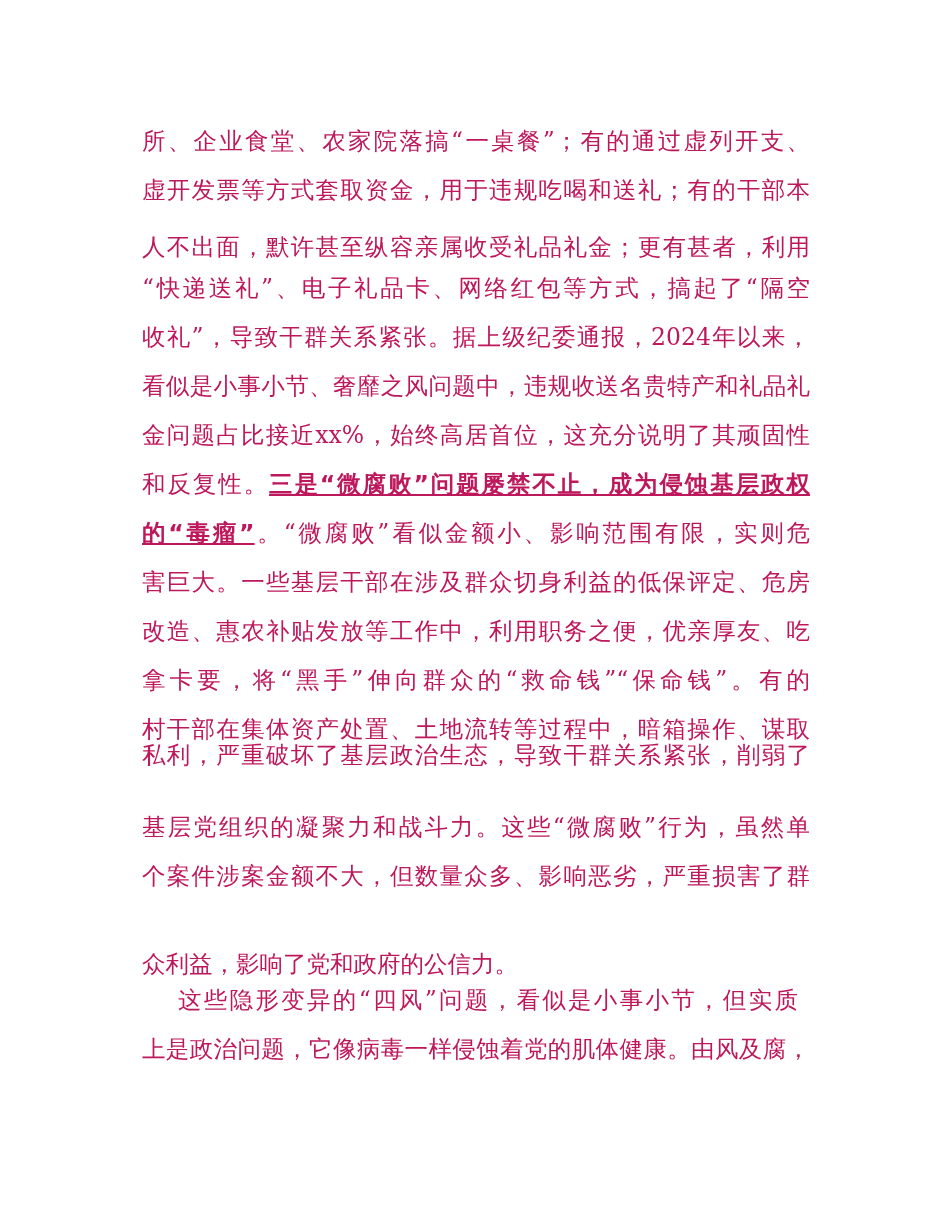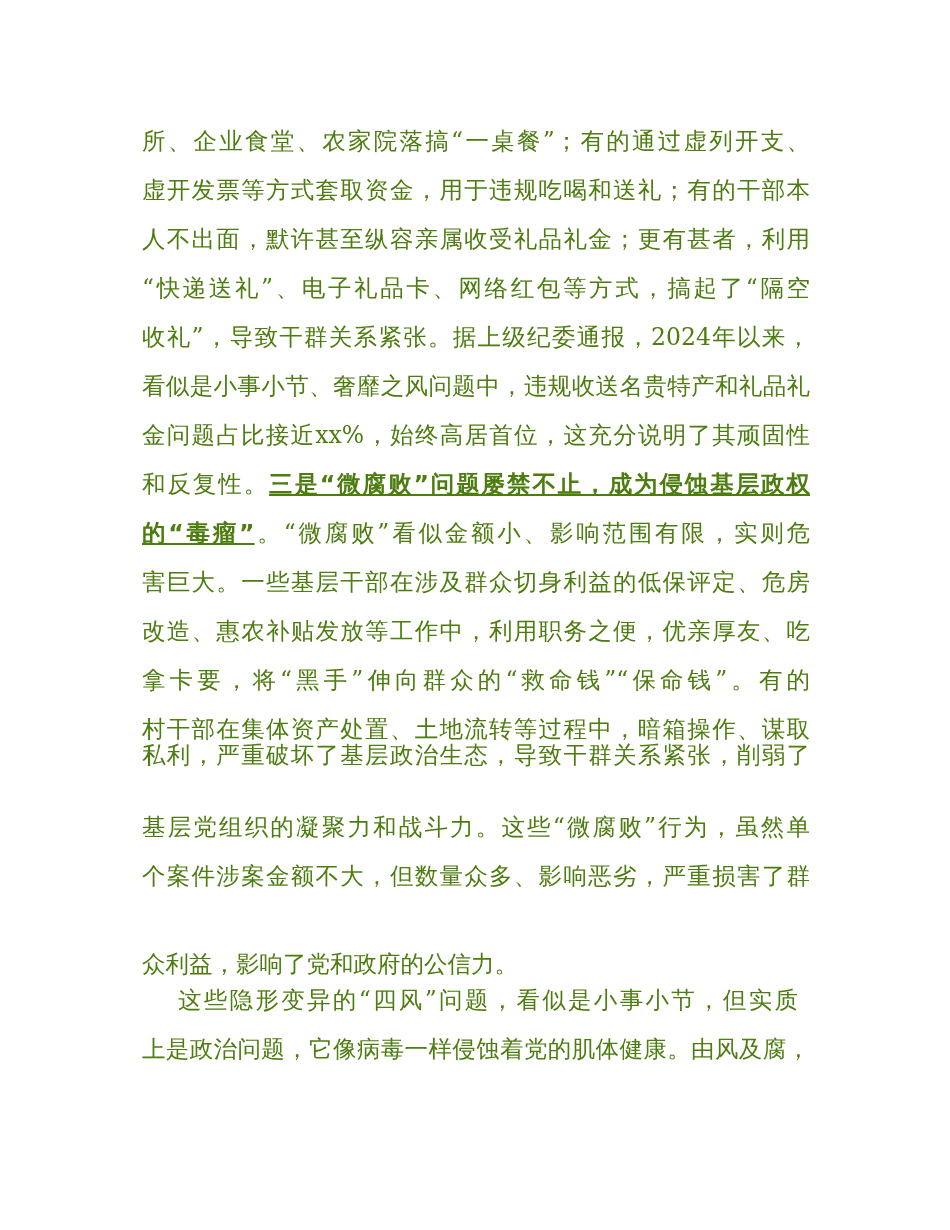--- a/index.html
+++ b/index.html
@@ -6,39 +6,39 @@
   body { width: 950px; height: 1230px; position: relative; overflow: hidden; }
   .page { position: absolute; left: 0; top: 0; width: 950px; height: 1230px; background: #fff; }
   .line {
     position: absolute;
     left: 142px;
     width: 668px;
     height: 30px;
     font-family: "DejaVu Serif", "Liberation Serif", serif;
     font-size: 23.5px;
     line-height: 30px;
-    color: #4d7c0f;
+    color: #be185d;
     white-space: nowrap;
     text-align: justify;
     text-align-last: justify;
     letter-spacing: 0;
   }
   .line.last { text-align-last: left; margin-top: 39px; }
   .line.indent { left: 178px; width: 620px; }
   .bold { font-family: "DejaVu Sans", "Liberation Sans", sans-serif; font-weight: bold; text-decoration: underline; }
 </style>
 </head>
 <body>
 
 <div class="page">
 
   <div>
     <div class="line" style="top:126px"><span>所、企业食堂、农家院落搞“一桌餐”；有的通过虚列开支、</span></div>
     <div class="line" style="top:175px"><span>虚开发票等方式套取资金，用于违规吃喝和送礼；有的干部本</span></div>
-    <div class="line" style="top:224px"><span>人不出面，默许甚至纵容亲属收受礼品礼金；更有甚者，利用</span></div>
+    <div class="line" style="top:232px"><span>人不出面，默许甚至纵容亲属收受礼品礼金；更有甚者，利用</span></div>
     <div class="line" style="top:273px"><span>“快递送礼”、电子礼品卡、网络红包等方式，搞起了“隔空</span></div>
     <div class="line" style="top:322px"><span>收礼”，导致干群关系紧张。据上级纪委通报，2024年以来，</span></div>
     <div class="line" style="top:371px"><span>看似是小事小节、奢靡之风问题中，违规收送名贵特产和礼品礼</span></div>
     <div class="line" style="top:420px"><span>金问题占比接近xx%，始终高居首位，这充分说明了其顽固性</span></div>
     <div class="line" style="top:469px"><span>和反复性。</span><span class="bold">三是“微腐败”问题屡禁不止，成为侵蚀基层政权</span></div>
     <div class="line" style="top:518px"><span class="bold">的“毒瘤”</span><span>。“微腐败”看似金额小、影响范围有限，实则危</span></div>
     <div class="line" style="top:567px"><span>害巨大。一些基层干部在涉及群众切身利益的低保评定、危房</span></div>
     <div class="line" style="top:616px"><span>改造、惠农补贴发放等工作中，利用职务之便，优亲厚友、吃</span></div>
     <div class="line" style="top:665px"><span>拿卡要，将“黑手”伸向群众的“救命钱”“保命钱”。有的</span></div>
     <div class="line" style="top:714px"><span>村干部在集体资产处置、土地流转等过程中，暗箱操作、谋取</span></div>

